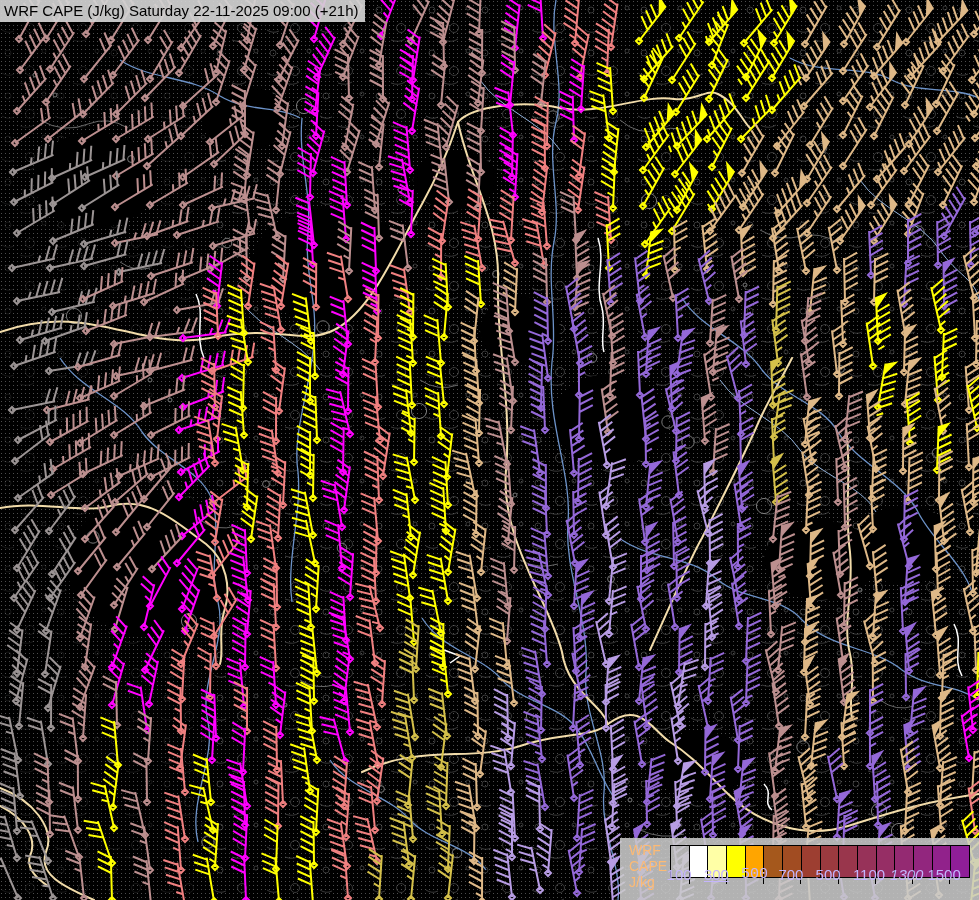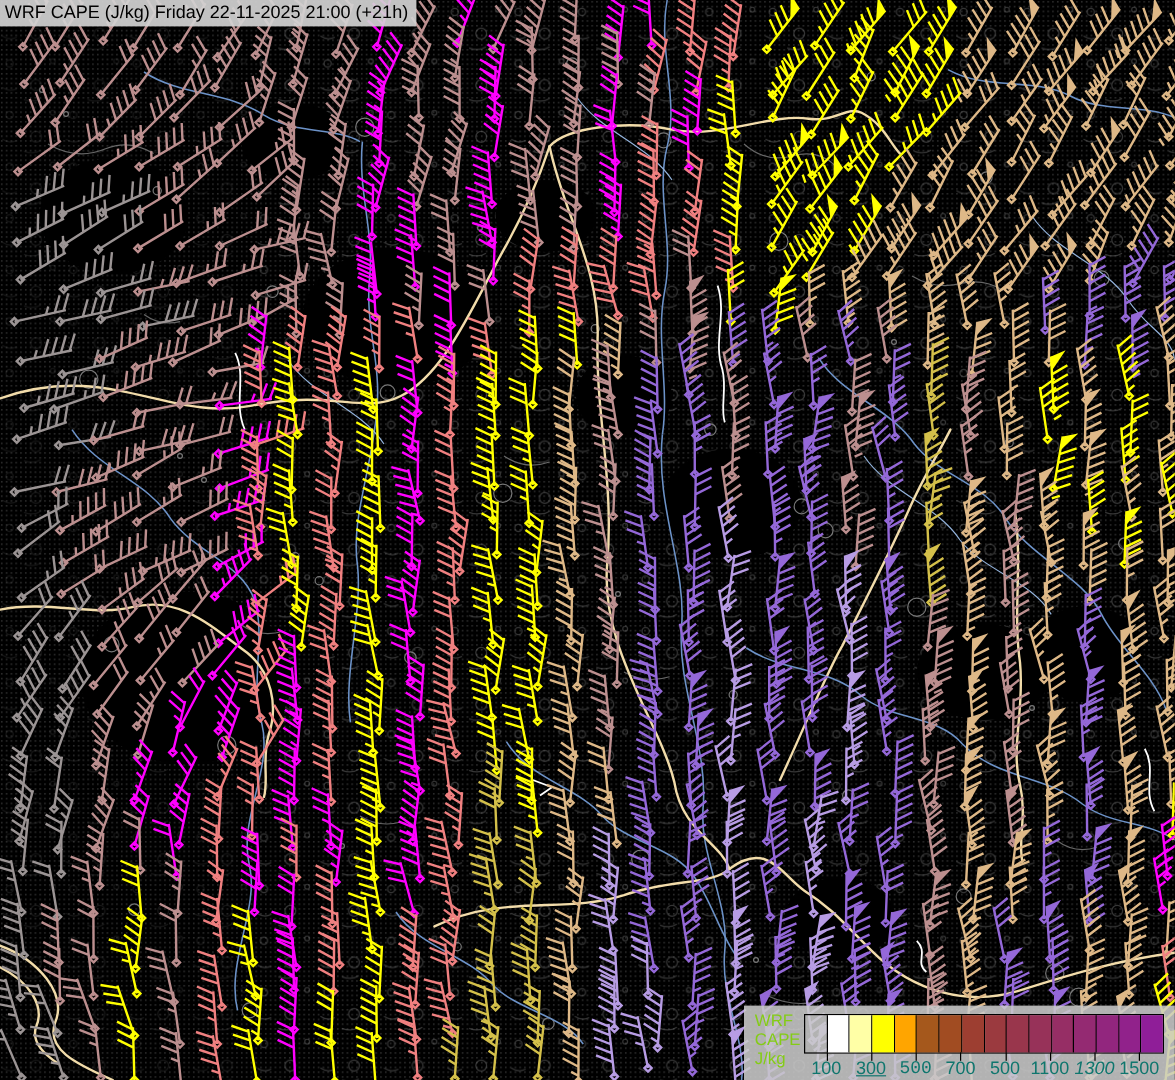--- a/index.html
+++ b/index.html
@@ -10,28 +10,28 @@
   .river{fill:none;stroke-width:1.3;}
   .river2{fill:none;stroke-width:1;}
   .contour{fill:none;stroke-width:1;opacity:.85;}
   .wcontour{fill:none;stroke-width:1.5;}
   .hole{fill:#000;}
   .titlebox{position:absolute;left:0;top:0;z-index:5;}
   .tline{display:table;background:rgba(211,211,211,.92);color:#000;
          font-size:15px;line-height:20px;padding:1px 7px 1px 4px;white-space:nowrap;}
   .legend{position:absolute;right:0;bottom:0;width:359px;height:62px;
           background:rgba(203,203,203,.88);z-index:5;}
-  .legend-title{position:absolute;left:9px;top:4px;font-size:14px;line-height:16px;color:#84cc16;}
+  .legend-title{position:absolute;left:9px;top:4px;font-size:14px;line-height:16px;color:#fdba74;}
   .colorbar{position:absolute;left:50px;top:7px;width:298px;height:31px;
             border:1px solid #000;display:flex;box-sizing:content-box;}
   .cbcell{flex:1 1 auto;border-right:1px solid #000;}
   .cbcell:last-child{border-right:none;}
   .tick{position:absolute;width:1px;height:7px;background:#000;top:39px;}
-  .ticklabel{position:absolute;width:44px;top:44px;text-align:center;
-             font-size:15px;color:#0f766e;}
+  .ticklabel{position:absolute;width:44px;top:28px;text-align:left;
+             font-size:15px;color:#c4b5fd;}
 </style>
 </head>
 <body>
 
 <svg id="map-svg" width="979" height="900" viewBox="0 0 979 900">
   <defs>
     <pattern id="dots" width="4" height="4" patternUnits="userSpaceOnUse">
       <rect id="dotpx" x="1" y="1" width="1" height="1" fill="#6e6e6e"></rect>
     </pattern>
     <pattern id="rings" width="53" height="43" patternUnits="userSpaceOnUse">
@@ -1070,21 +1070,21 @@
       <path d="M875.0 898.0L867.4 854.7M867.7 856.6L879.5 847.4M869.0 864.0L880.8 854.8M870.3 871.4L882.1 862.2M871.6 878.8L883.4 869.5M872.9 886.2L884.7 876.9M872.0 898.0L875.0 895.0L878.0 898.0L875.0 901.0Z" stroke="#9468d8" stroke-width="2" fill="none"></path>
       <path d="M908.0 898.0L904.9 854.1M905.9 869.1L918.6 861.1M906.5 876.6L919.2 868.6M907.0 884.0L919.7 876.0M907.5 891.5L920.2 883.5M908.1 899.0L920.8 891.0M905.0 898.0L908.0 895.0L911.0 898.0L908.0 901.0Z" stroke="#deb887" stroke-width="2" fill="none"></path>
       <polygon points="904.9,854.1 905.7,866.1 916.8,848.6" fill="#deb887"></polygon>
       <path d="M939.0 895.0L932.3 851.5M932.6 853.5L944.6 844.5M933.7 860.9L945.7 851.9M934.9 868.3L946.9 859.3M936.0 875.7L941.6 871.5M936.0 895.0L939.0 892.0L942.0 895.0L939.0 898.0Z" stroke="#deb887" stroke-width="2" fill="none"></path>
       <path d="M971.0 903.0L975.5 859.2M974.0 874.2L987.8 868.5M973.2 881.6L987.1 875.9M972.4 889.1L986.3 883.4M971.7 896.5L985.5 890.9M970.9 904.0L984.8 898.3M970.1 911.5L976.6 908.8M968.0 903.0L971.0 900.0L974.0 903.0L971.0 906.0Z" stroke="#ffff00" stroke-width="2" fill="none"></path>
       <polygon points="975.5,859.2 974.3,871.2 988.2,855.9" fill="#ffff00"></polygon>
     </g>
 </svg>
 
 <div class="titlebox">
-  <div class="tline">WRF CAPE (J/kg) Friday 22-11-2025 21:00 (+21h)</div>
+  <div class="tline">WRF CAPE (J/kg) Saturday 22-11-2025 09:00 (+21h)</div>
 </div>
 
 <div class="legend">
   <div class="legend-title">
     <div>WRF</div>
     <div>CAPE</div>
     <div>J/kg</div>
   </div>
   <div class="colorbar" id="colorbar">
       <div class="cbcell" style="background: transparent;"></div>

